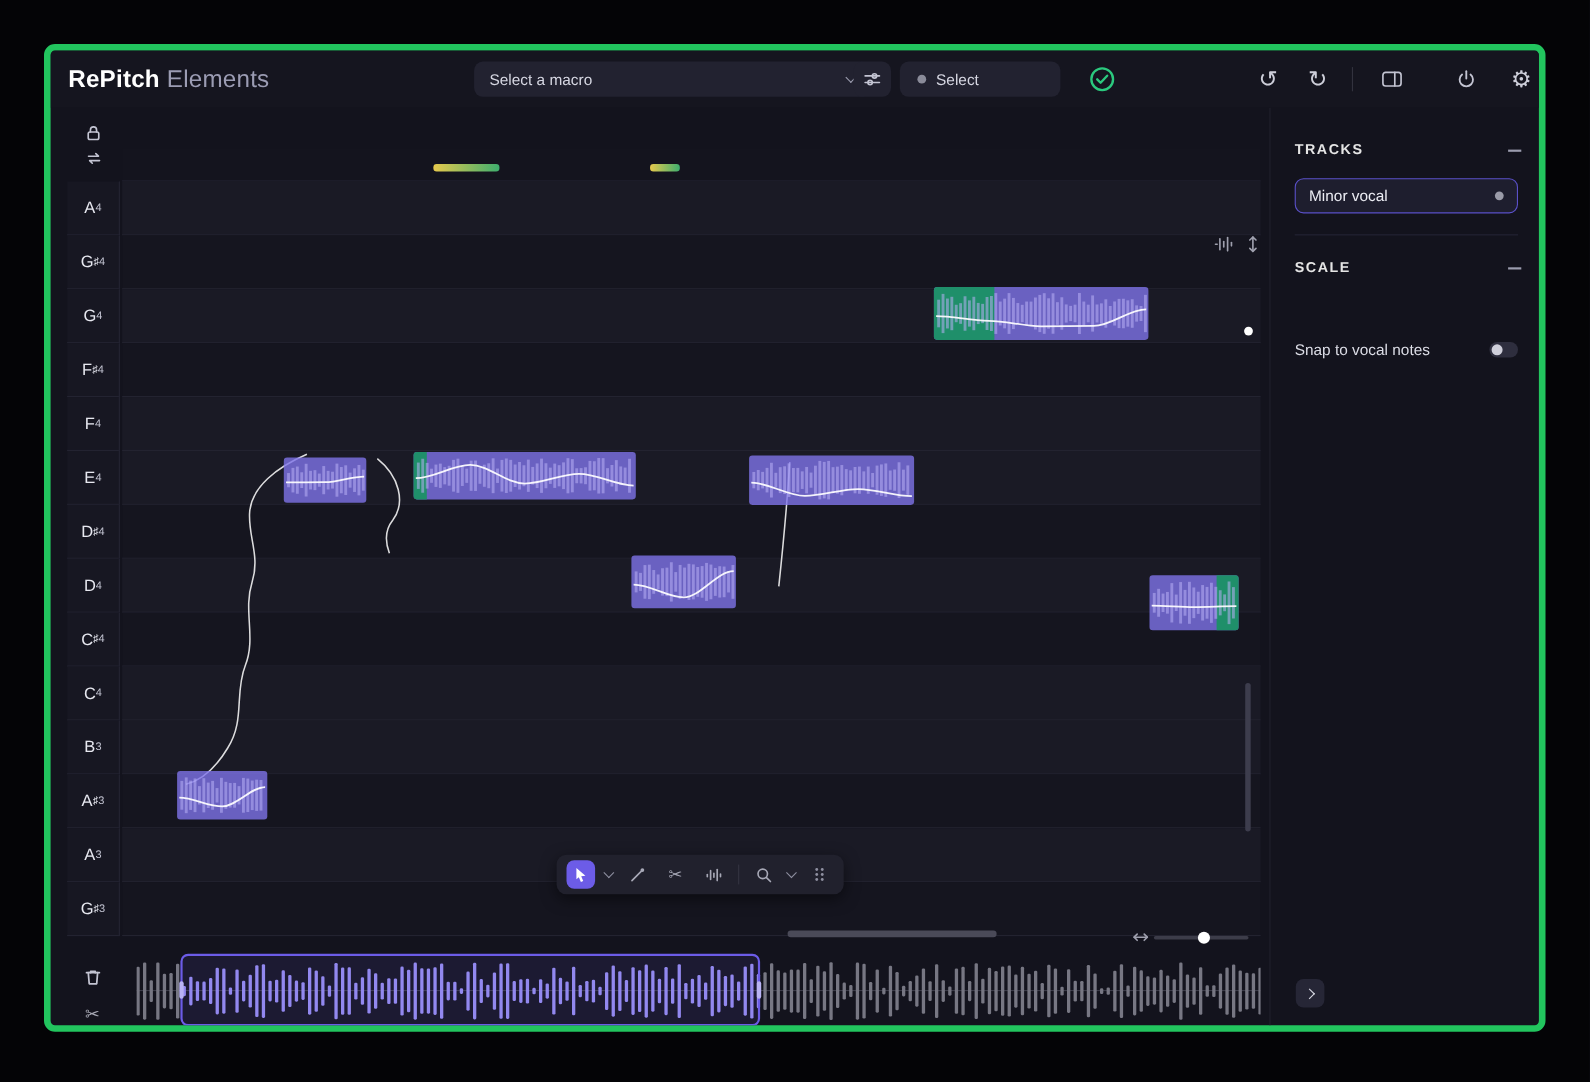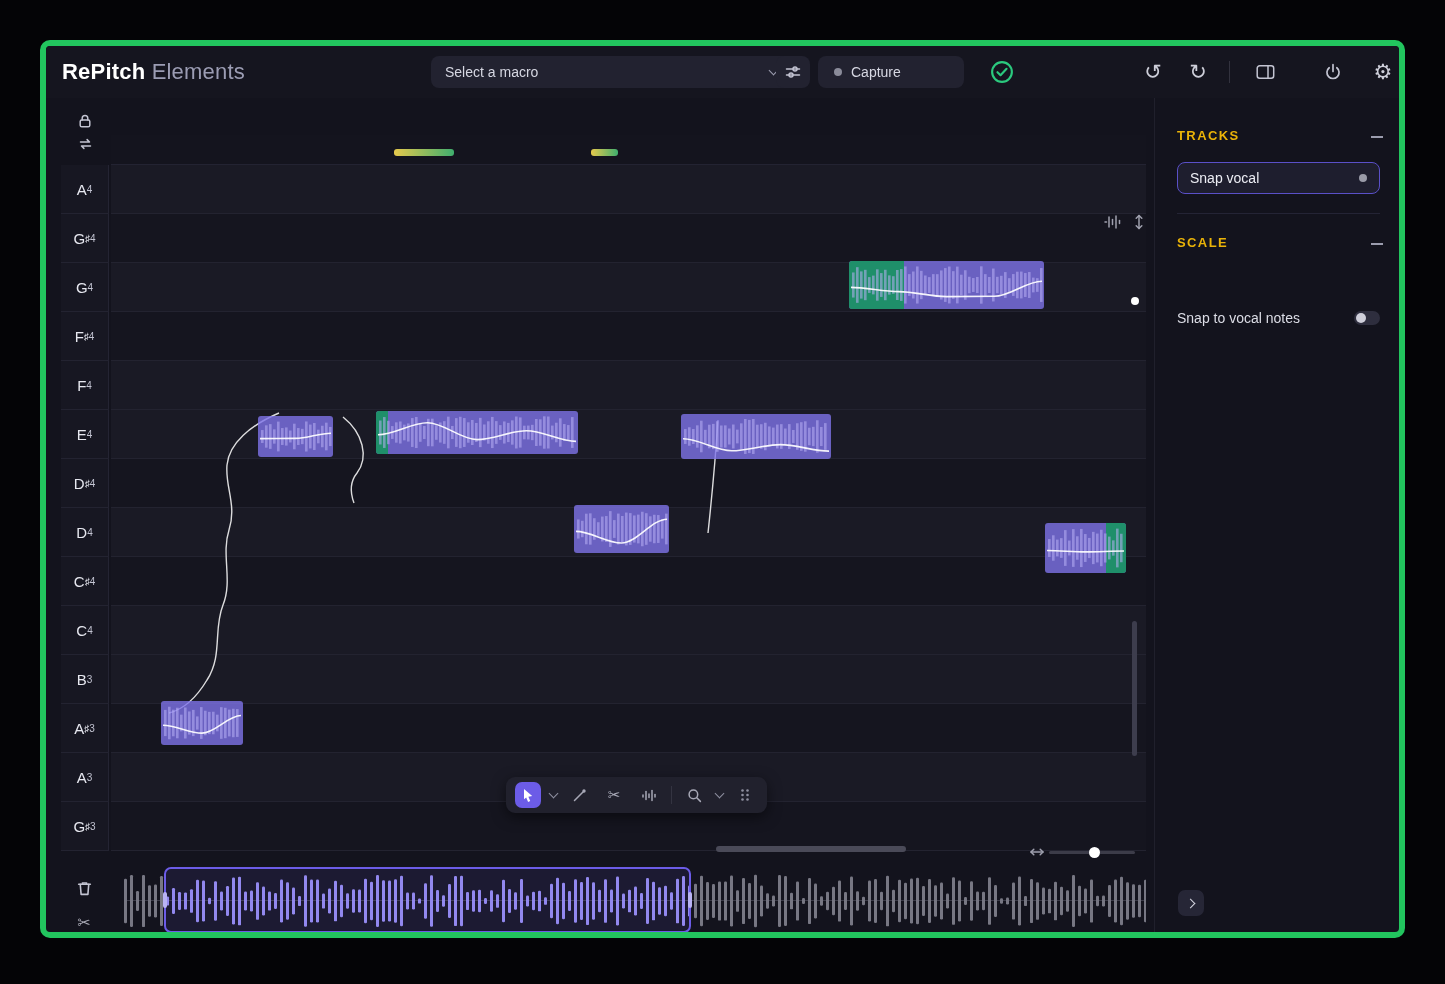--- a/index.html
+++ b/index.html
@@ -55,21 +55,21 @@
   .tool .glyph { color:#a7a8b6; font-size:15px; }
 
   
   .ov-icons { position:absolute; left:26px; width:24px; height:24px; display:flex; align-items:center; justify-content:center; cursor:pointer; }
   .overview { position:absolute; left:78px; top:820px; width:1022px; height:70px; }
   .ovsel { position:absolute; top:1px; height:66px; border:2px solid #6c5ce7; border-radius:7px; background:rgba(108,92,231,.10); cursor:pointer; }
   .ovhandle { position:absolute; top:50%; margin-top:-8px; width:4px; height:16px; border-radius:2px; background:#b9b3f4; cursor:ew-resize; }
 
   
   .sidebar { position:absolute; left:1108px; top:52px; width:257px; height:846px; border-left:1px solid #20202c; }
-  .shead { position:absolute; left:22px; font-size:13px; font-weight:700; letter-spacing:1.4px; color:#eab308; }
+  .shead { position:absolute; left:22px; font-size:13px; font-weight:700; letter-spacing:1.4px; color:#e5e5e5; }
   .minus { position:absolute; right:28px; width:12px; height:2px; background:#9b9cae; cursor:pointer; }
   .trackitem { position:absolute; left:22px; top:64px; width:203px; height:32px; background:#1e1e2e; border:1px solid #5a50c8; border-radius:8px; display:flex; align-items:center; justify-content:space-between; padding:0 12px; color:#ecedf4; font-size:14px; cursor:pointer; }
   .sdivider { position:absolute; left:22px; top:115px; width:203px; height:1px; background:#242435; }
   .scaledd { position:absolute; left:22px; top:170px; width:203px; height:30px; background:#262636; border-radius:8px; display:flex; align-items:center; justify-content:space-between; padding:0 12px; color:#e8e9f1; font-size:14px; cursor:pointer; }
   .snaprow { position:absolute; left:22px; top:210px; width:203px; height:20px; display:flex; align-items:center; justify-content:space-between; color:#dcdde6; font-size:14px; }
   .toggle { width:26px; height:14px; border-radius:7px; background:#2e2e3e; position:relative; cursor:pointer; }
   .toggle .knob { position:absolute; left:2px; top:2px; width:10px; height:10px; border-radius:50%; background:#cfcfda; }
   .expand { position:absolute; left:23px; top:792px; width:26px; height:26px; background:#262636; border-radius:7px; display:flex; align-items:center; justify-content:center; cursor:pointer; }
   .chevr { width:7px; height:7px; border-right:1.8px solid #d6d7e2; border-bottom:1.8px solid #d6d7e2; transform:rotate(-45deg); margin-left:-2px; }
 </style>
@@ -90,21 +90,21 @@
       <svg class="ic" width="16" height="16" viewBox="0 0 16 16">
           <line x1="1.5" y1="5" x2="14.5" y2="5"></line>
           <circle cx="10" cy="5" r="2"></circle>
           <line x1="1.5" y1="11" x2="14.5" y2="11"></line>
           <circle cx="6" cy="11" r="2"></circle>
         </svg>
     </div>
 
     <div class="pill capture">
       <span class="dot"></span>
-      <span>Capture</span>
+      <span>Select</span>
     </div>
 
     <svg style="position:absolute;left:944px;top:14px" width="24" height="24" viewBox="0 0 18 18">
         <circle cx="9" cy="9" r="7.4" fill="none" stroke="#2bc97e" stroke-width="1.6"></circle>
         <path d="M5.6 9.1l2.3 2.3 4.5-4.8" fill="none" stroke="#2bc97e" stroke-width="1.6" stroke-linecap="round" stroke-linejoin="round"></path>
       </svg>
 
     <div class="hicon" style="left:1094px">
         <span>↺</span>
       </div>
@@ -713,21 +713,21 @@
       <div class="ovhandle" style="left:-3px"></div>
       <div class="ovhandle" style="right:-3px"></div>
     </div>
   </div>
 
   <div class="sidebar">
     <div class="shead" style="top:30px">TRACKS</div>
     <div class="minus" style="top:38px"></div>
 
     <div class="trackitem">
-      <span>Snap vocal</span>
+      <span>Minor vocal</span>
       <span class="dot" style="background:#9a9ba8"></span>
     </div>
 
     <div class="sdivider"></div>
 
     <div class="shead" style="top:137px">SCALE</div>
     <div class="minus" style="top:145px"></div>
 
 
     <div class="snaprow">

